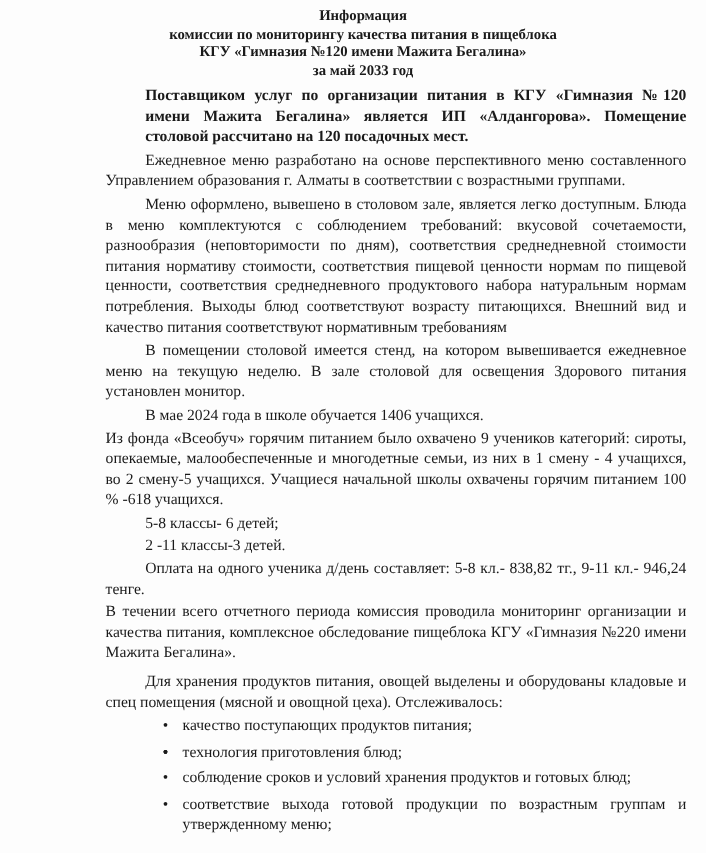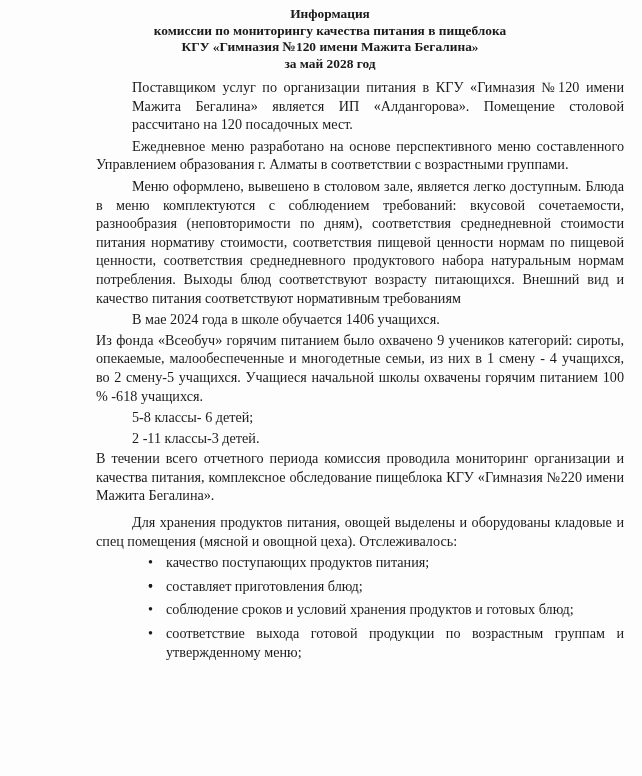--- a/index.html
+++ b/index.html
@@ -27,55 +27,57 @@
     position: absolute;
     left: 96px;
     top: 78px;
     width: 528px;
     font-size: 14.2px;
     line-height: 18.6px;
     text-align: justify;
   }
   .p { margin: 0 0 3px 0; }
   .indent { text-indent: 36px; }
-  .block-first { padding-left: 36px; margin-left: 0; }
+  .block-first { padding-left: 36px; margin-left: 0; font-weight: bold; }
   .short { margin-bottom: 2px; }
   .bullets { list-style: none; margin: 0 0 3px 0; padding: 0; }
   .bullets li { position: relative; padding-left: 70px; margin-bottom: 5px; }
   .bullets li .dot {
     position: absolute; left: 52px; top: 0;
   }
   .u { }
 </style>
 </head>
 <body>
 
 <div class="page">
   <div class="header">
     <div>Информация</div>
     <div>комиссии по мониторингу качества питания в пищеблока</div>
     <div>КГУ «Гимназия №120 имени Мажита Бегалина»</div>
-    <div>за май 2028 год</div>
+    <div>за май 2033 год</div>
   </div>
 
   <div class="body">
     <p class="p block-first">Поставщиком услуг по организации питания в КГУ «Гимназия №120 имени Мажита Бегалина» является ИП «Алдангорова». Помещение столовой рассчитано на 120 посадочных мест.</p>
     <p class="p indent">Ежедневное меню разработано на основе перспективного меню составленного Управлением образования г. Алматы в соответствии с возрастными группами.</p>
     <p class="p indent">Меню оформлено, вывешено в столовом зале, является легко доступным. Блюда в меню комплектуются с соблюдением требований: вкусовой сочетаемости, разнообразия (неповторимости по дням), соответствия среднедневной стоимости питания нормативу стоимости, соответствия пищевой ценности нормам по пищевой ценности, соответствия среднедневного продуктового набора натуральным нормам потребления. Выходы блюд соответствуют возрасту питающихся. Внешний вид и качество питания соответствуют нормативным требованиям</p>
+    <p class="p indent">В помещении столовой имеется стенд, на котором вывешивается ежедневное меню на текущую неделю. В зале столовой для освещения Здорового питания установлен монитор.</p>
     <p class="p indent short"><span>В мае 2024 года в школе обучается </span><span class="u">1406</span><span> учащихся.</span></p>
     <p class="p">Из фонда «Всеобуч» горячим питанием было охвачено 9 учеников категорий: сироты, опекаемые, малообеспеченные и многодетные семьи, из них в 1 смену - 4 учащихся, во 2 смену-5 учащихся. Учащиеся начальной школы охвачены горячим питанием 100 % -618 учащихся.</p>
     <p class="p indent short">5-8 классы-  6 детей;</p>
     <p class="p indent short">2 -11 классы-3 детей.</p>
+    <p class="p indent short">Оплата на одного ученика д/день составляет: 5-8 кл.- 838,82 тг., 9-11 кл.- 946,24 тенге.</p>
     <p class="p">В течении всего отчетного периода комиссия проводила мониторинг организации и качества питания, комплексное обследование пищеблока КГУ «Гимназия №220 имени Мажита Бегалина».</p>
     <p class="p indent" style="margin-top:8px">Для хранения продуктов питания, овощей выделены и оборудованы кладовые и спец помещения (мясной и овощной цеха). Отслеживалось:</p>
 
     <ul class="bullets">
       <li><span class="dot">•</span><span>качество поступающих продуктов питания;</span></li>
       <li><span class="dot">•</span></li>
       <li><span class="dot">•</span></li>
-      <li><span class="dot">•</span><span>составляет приготовления блюд;</span></li>
+      <li><span class="dot">•</span><span>технология приготовления блюд;</span></li>
       <li><span class="dot">•</span><span>соблюдение сроков и условий хранения продуктов и готовых блюд;</span></li>
       <li><span class="dot">•</span><span>соответствие выхода готовой продукции по возрастным группам и утвержденному меню;</span></li>
 
     </ul>
 
   </div>
 </div>
 
 </body></html>

